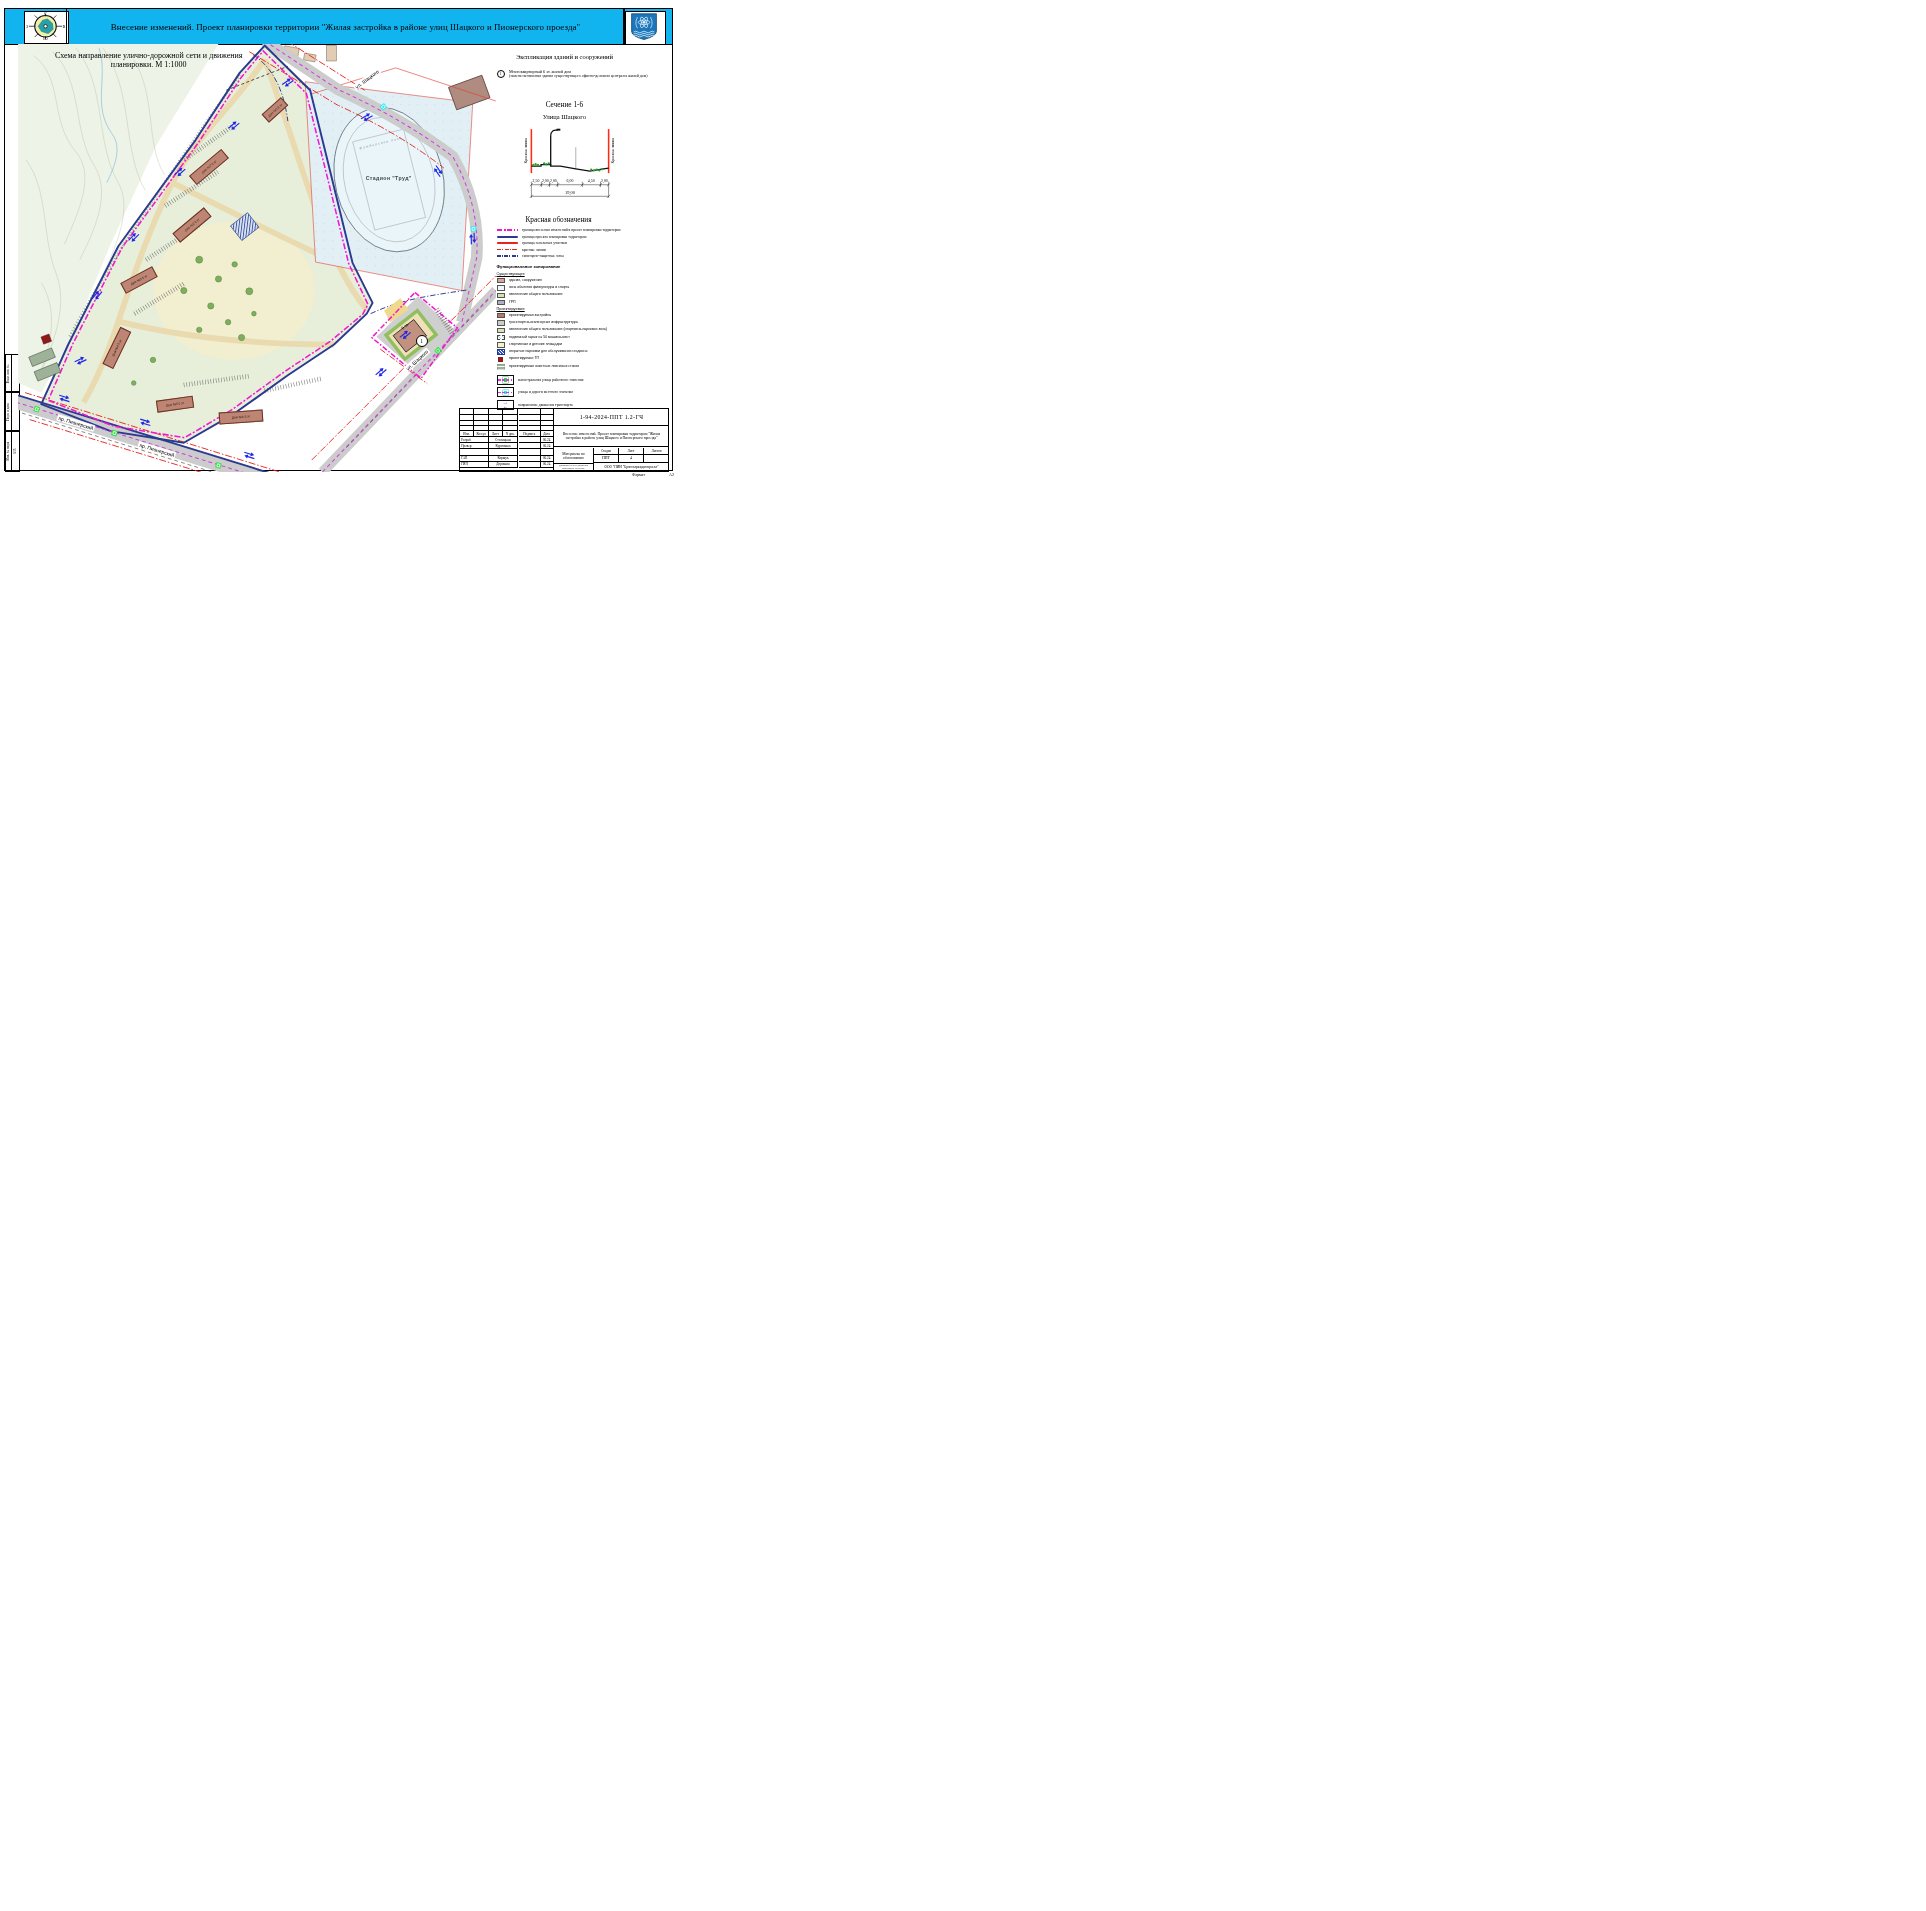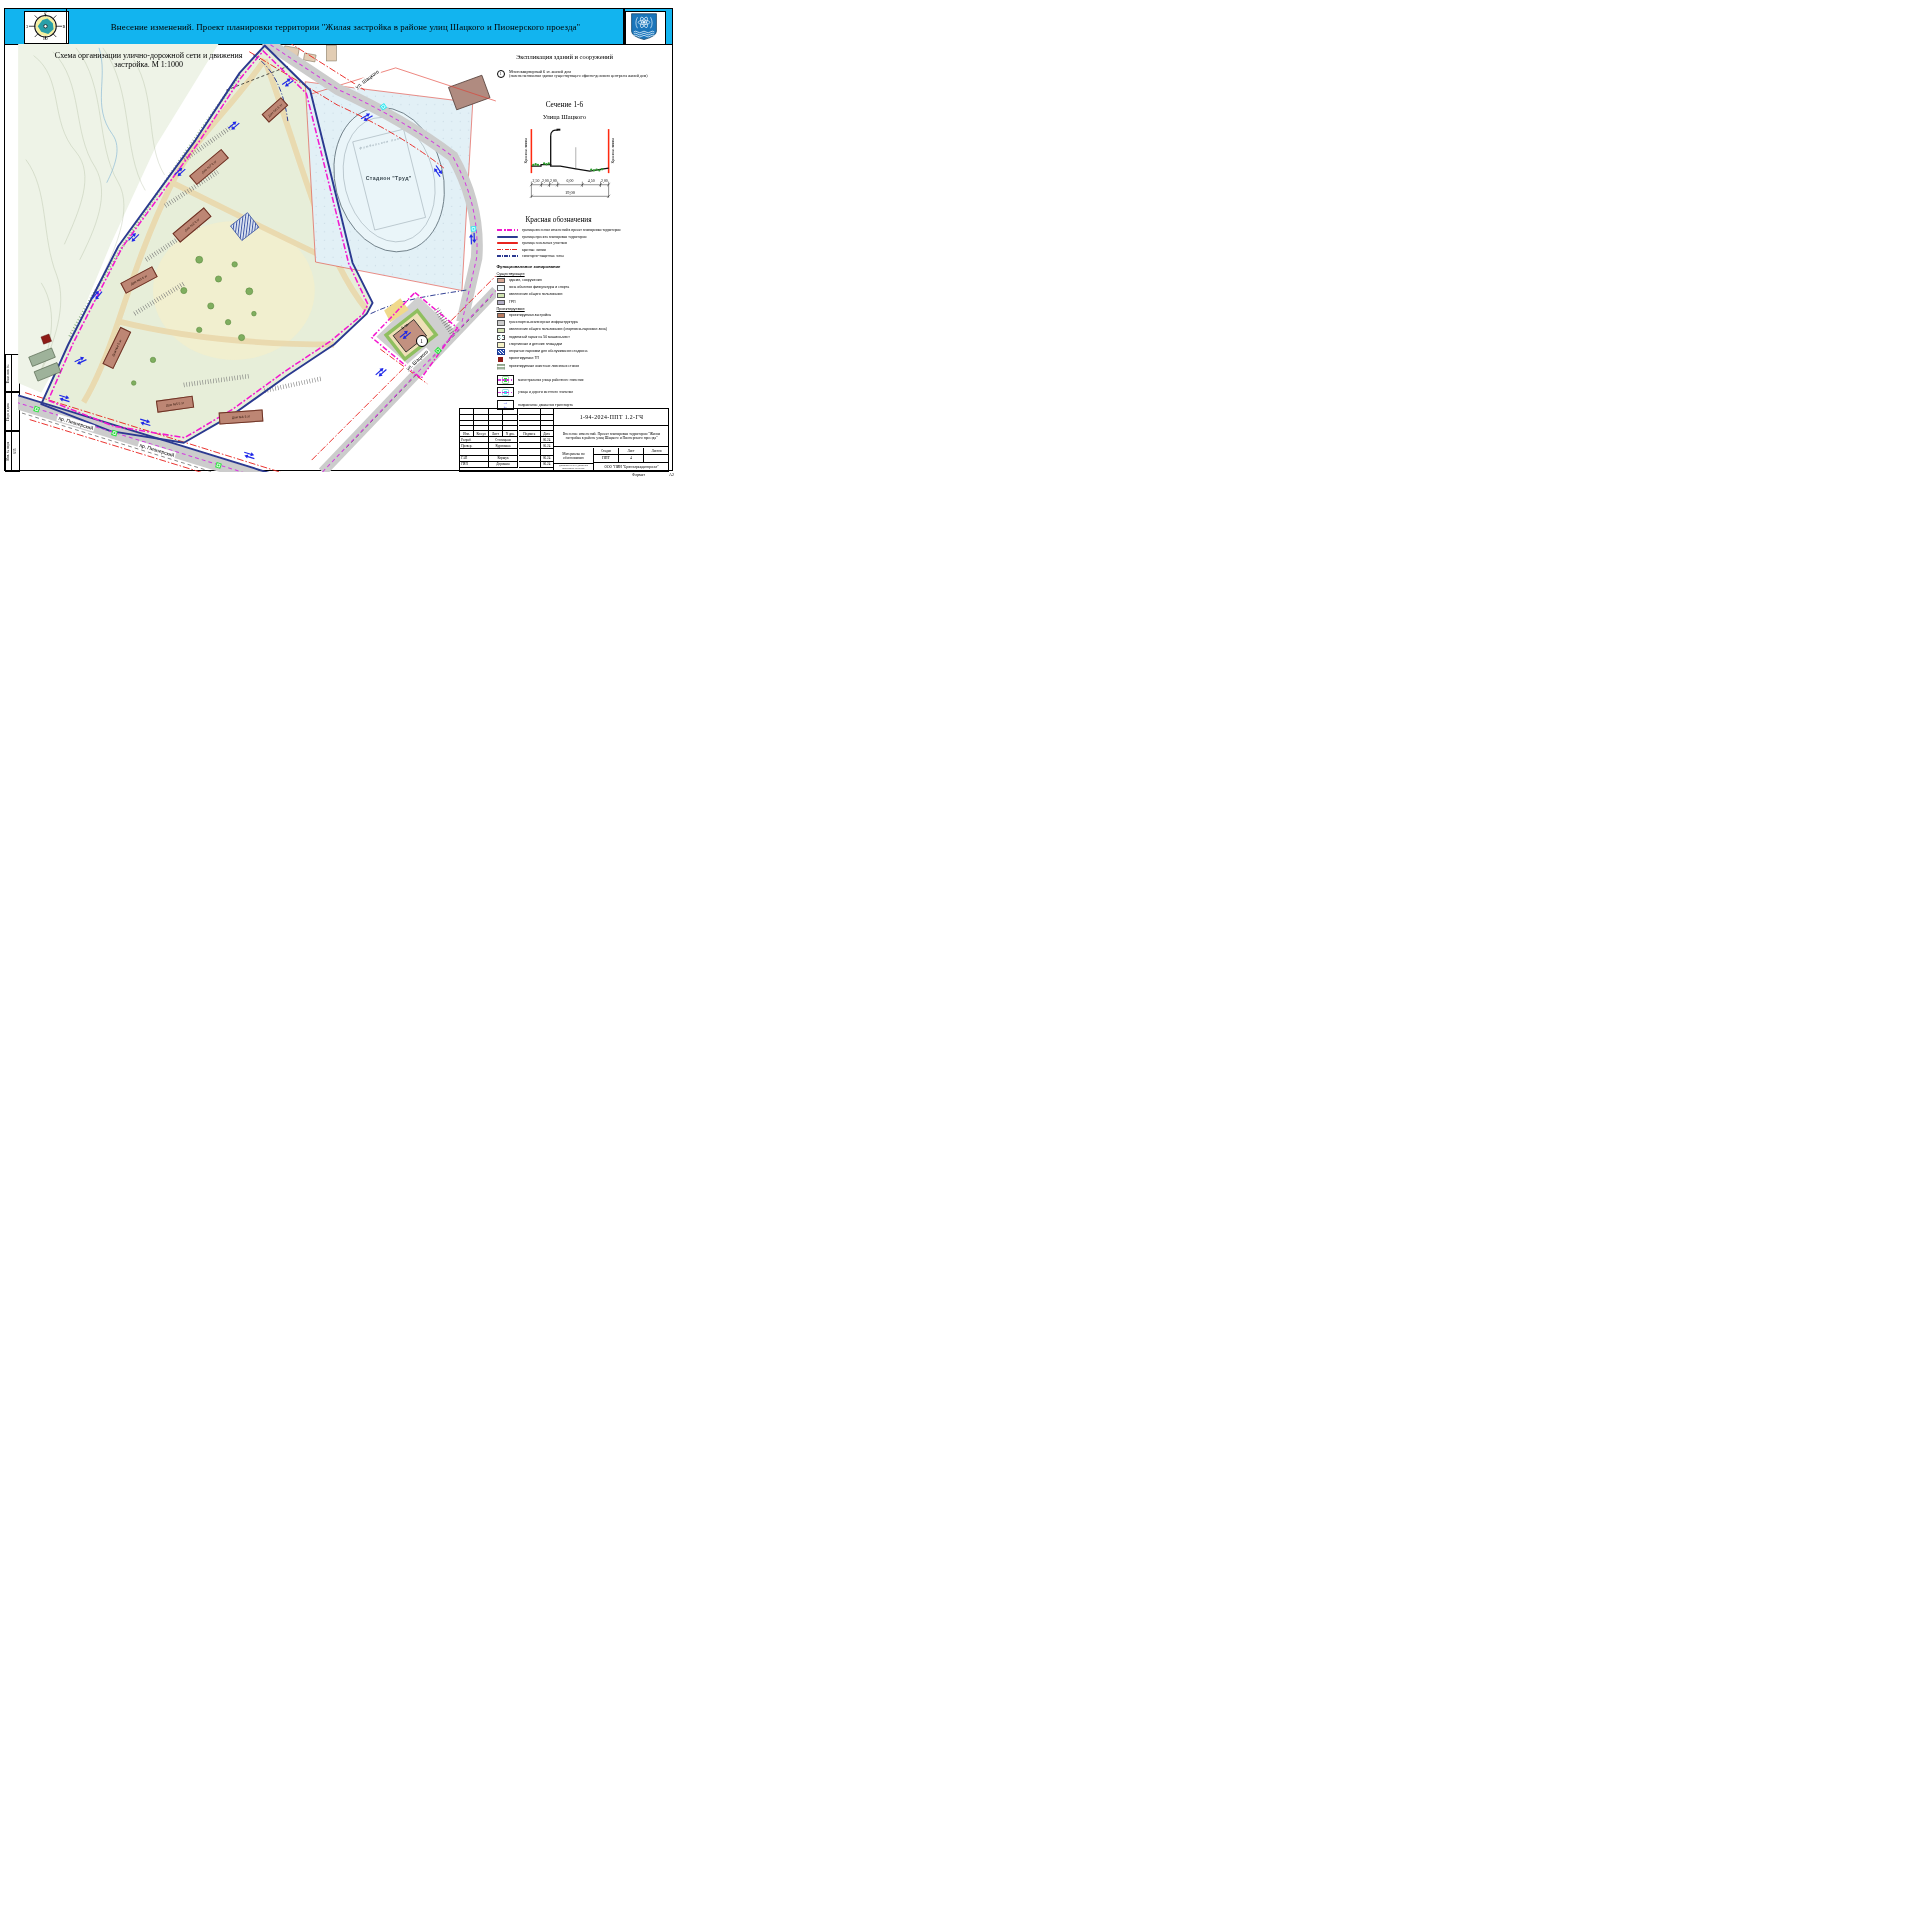--- a/index.html
+++ b/index.html
@@ -393,22 +393,22 @@
           <div class="house" style="position: absolute; left: 157px; top: 360px; width: 35px; height: 9.6px; transform: translate(-50%, -50%) rotate(-8deg);">
     <span class="house-label">Дом №5 5 эт</span>
   </div>
           <div class="house" style="position: absolute; left: 223px; top: 373px; width: 42px; height: 10px; transform: translate(-50%, -50%) rotate(-4deg);">
     <span class="house-label">Дом №6 5 эт</span>
   </div>
         </div>
     </div>
 
     <div style="position:absolute;left:23px;top:7px;width:216px;text-align:center;">
-      <div class="serif" style="font-size:8px;">Схема организации улично-дорожной сети  и движения</div>
-      <div class="serif" style="font-size:8px;">застройка. М 1:1000</div>
+      <div class="serif" style="font-size:8px;">Схема направление улично-дорожной сети  и движения</div>
+      <div class="serif" style="font-size:8px;">планировки. М 1:1000</div>
     </div>
   </div>
 
   <div id="panel">
     <div id="expl-title" class="panel-h">Экспликация зданий и сооружений</div>
     <div id="expl-item">
       <div class="expl-circle">1</div>
       <div>
         <div class="expl-text">Многоквартирный 6 эт. жилой дом</div>
         <div class="expl-text expl-note">(замена назначения здания существующего офисно-делового центра на жилой дом)</div>

